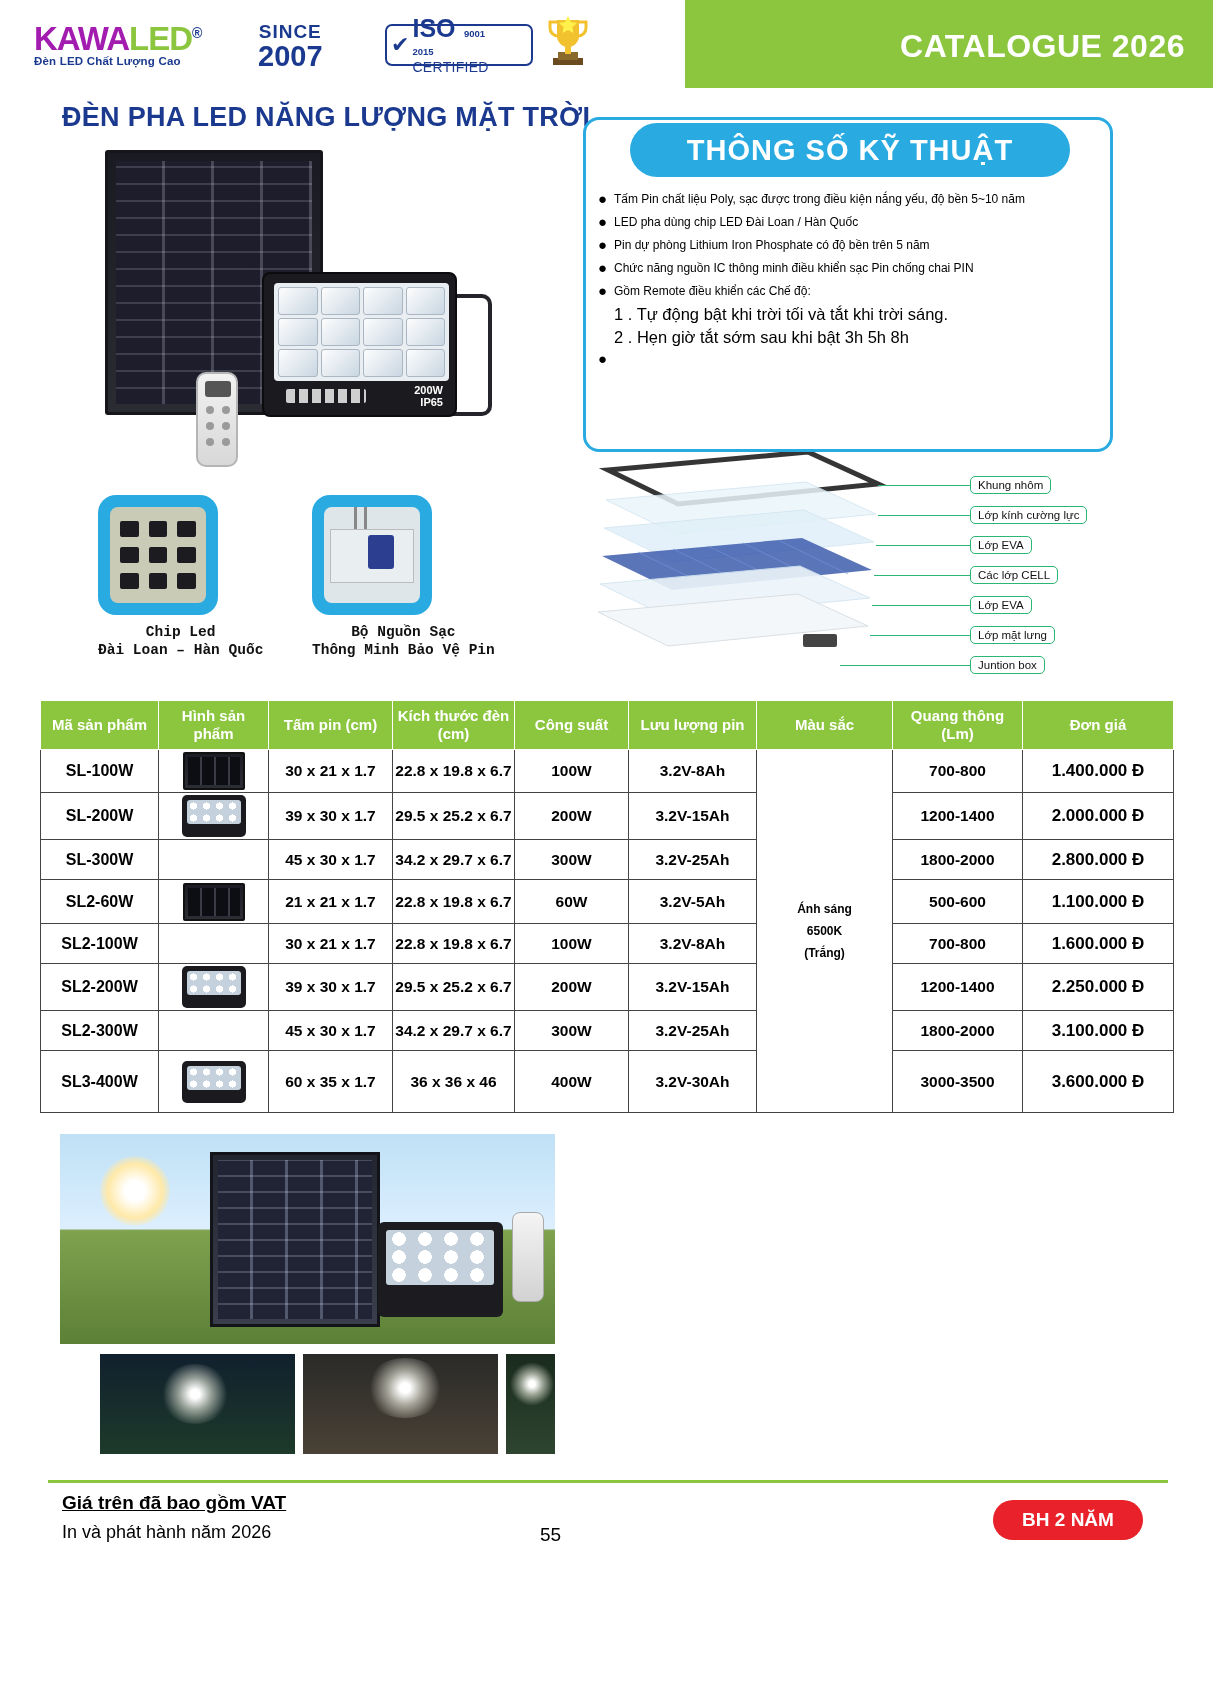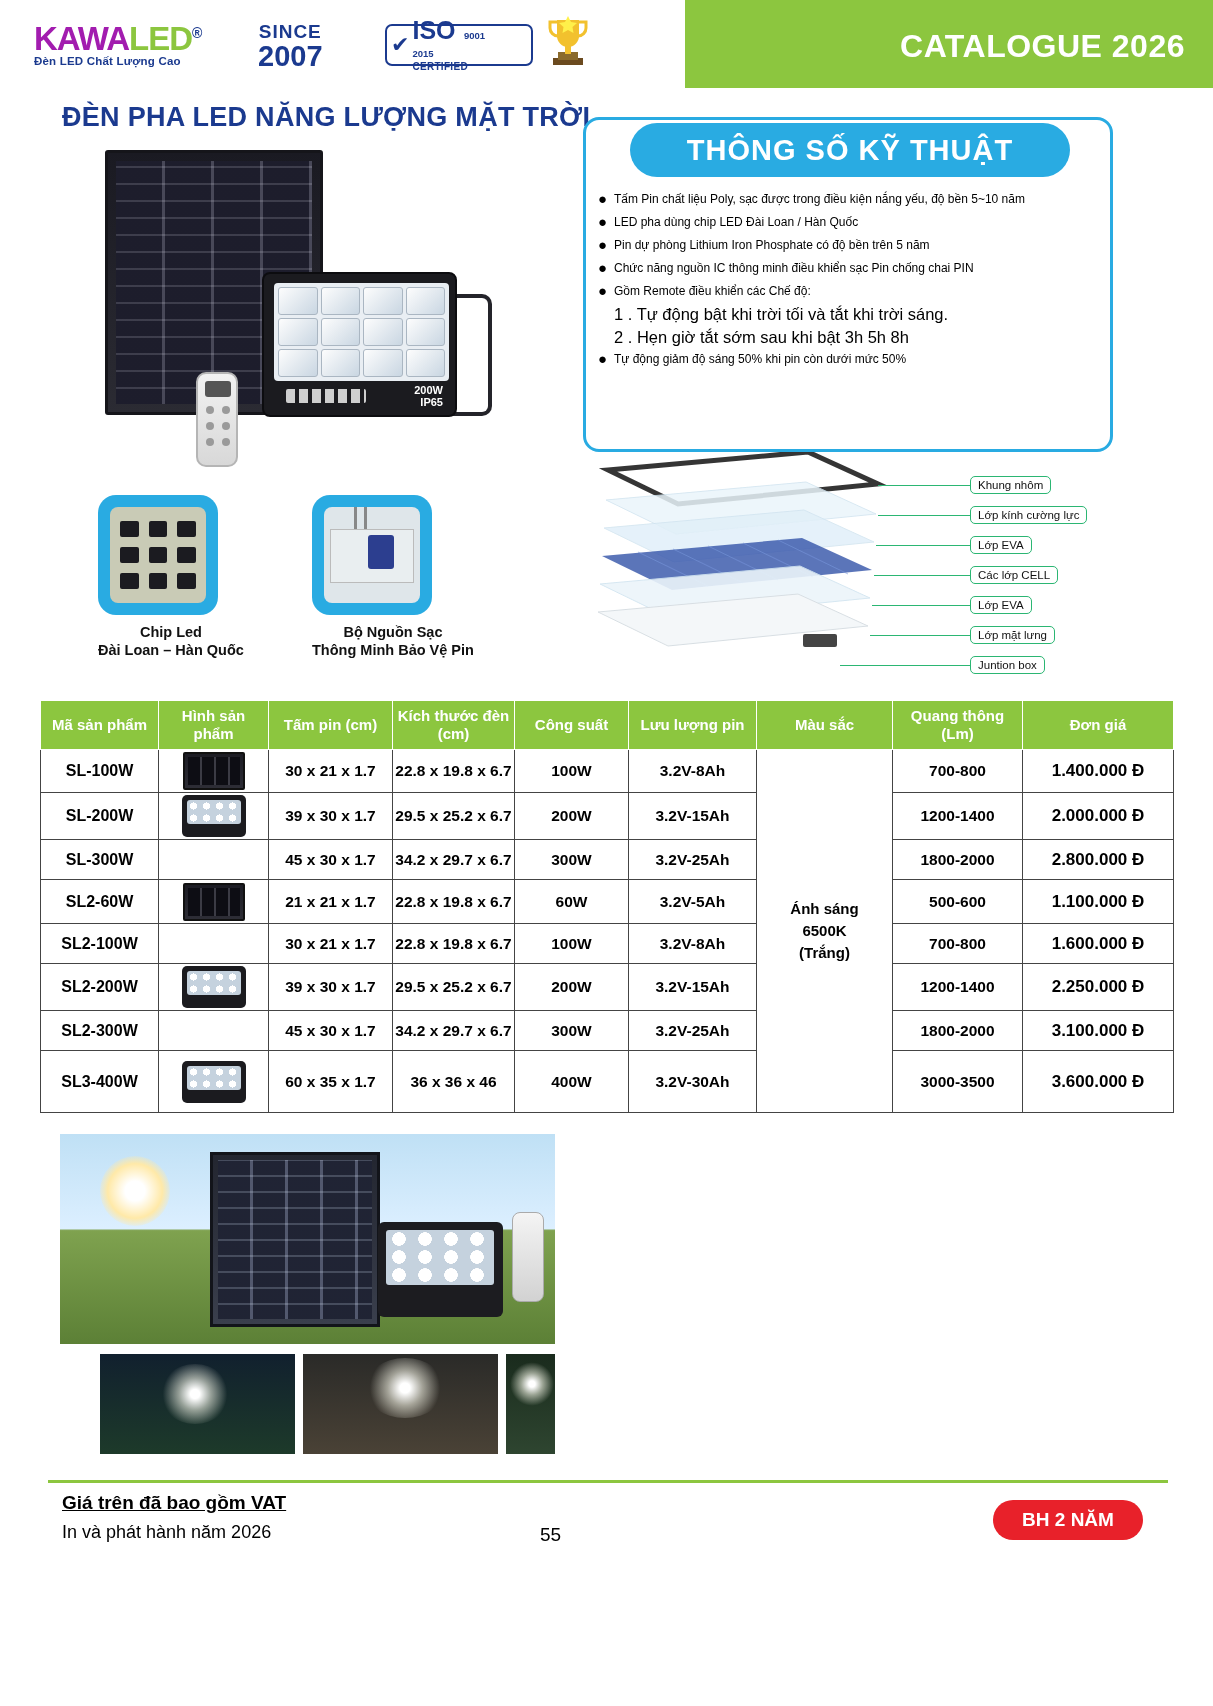--- a/index.html
+++ b/index.html
@@ -36,21 +36,21 @@
   .since { position:absolute; left:258px; top:21px; text-align:center; color:#1b3a8f; }
   .since-1 { font-size:19px; font-weight:bold; letter-spacing:1px;}
   .since-2 { font-size:29px; font-weight:bold; line-height:.95;text-align:center; }
   .iso {
     position:absolute; left:385px; top:24px; width:148px; height:42px;
     border:2px solid #1b3a8f; border-radius:7px; background:#fff;
     display:flex; align-items:center; padding-left:4px;
   }
   .iso-check { color:#1b3a8f; font-size:22px; margin-right:3px;}
   .iso-big { color:#1b3a8f; font-size:25px; font-weight:bold; line-height:1; }
-  .iso-cert { color:#1b3a8f; font-size:10px; font-weight:bold; letter-spacing:.3px;}
+  .iso-cert { color:#1b3a8f; font-size:14px; font-weight:normal; letter-spacing:.3px;}
   .iso-nums { font-size:9.5px; color:#1b3a8f; font-weight:bold; line-height:1.05; margin-left:4px; }
   .trophy { position:absolute; left:545px; top:14px; width:46px; height:62px; }
 
   
   .main-title {
     position:absolute; left:62px; top:102px;
     color:#1b3a8f; font-size:27px; font-weight:bold; letter-spacing:.3px;
   }
 
   
@@ -110,21 +110,21 @@
   }
   .remote {
     position:absolute; left:196px; top:372px; width:42px; height:95px;
     background:linear-gradient(180deg,#f2f2f2,#d8d8d8);
     border:2px solid #b5b5b5; border-radius:10px;
   }
   .remote-screen { position:absolute; left:7px; top:7px; width:26px; height:16px; background:#555; border-radius:3px;}
   .remote-btn { position:absolute; width:8px; height:8px; border-radius:50%; background:#9a9a9a;}
 
   
-  .feat { position:absolute; }
+  .feat { position:absolute;font-family:Liberation Mono, monospace; }
   .feat-box { width:120px; height:120px; background:#29abe2; border-radius:18px; position:relative; }
   .feat-inner { position:absolute; left:12px; top:12px; width:96px; height:96px; border-radius:8px; overflow:hidden;}
   .chip-inner { background:#c9cbb6; }
   .chip-grid { position:absolute; left:10px; top:14px; width:76px; height:68px;
     display:grid; grid-template-columns:repeat(3,1fr); grid-template-rows:repeat(3,1fr); gap:10px;}
   .chip-dot { background:#1b1b20; border-radius:2px;}
   .ps-inner { background:#dfe6ea; }
   .ps-board { position:absolute; left:6px; top:22px; width:84px; height:54px; background:#e9eef0; border:1px solid #bbb;}
   .ps-cap { position:absolute; left:44px; top:28px; width:26px; height:34px; background:#2c3e8f; border-radius:3px;}
   .ps-wire { position:absolute; width:3px; height:26px; background:#888; top:-2px;}
@@ -144,21 +144,21 @@
   table.spec-table th {
     background:#8cc63f; color:#ffffff; font-size:15px; font-weight:bold;
     border:1px solid #ffffff; padding:6px 2px; line-height:18px;
   }
   table.spec-table td {
     border:1px solid #444; text-align:center; font-size:15.5px; font-weight:bold;
     color:#000; padding:4px 2px; background:#fff;
   }
   table.spec-table td.code { font-size:16px; }
   table.spec-table td.price { font-size:17px; }
-  table.spec-table td.color-cell { font-size:15px; line-height:22px;margin-left:30px; }
+  table.spec-table td.color-cell { font-size:12px; line-height:22px;margin-left:30px; }
   .thumb-cell { padding:2px !important; height:40px; }
   .t-panel { width:62px; height:38px; margin:0 auto; background:linear-gradient(180deg,#1c1c24,#2d2d36);
     border:2px solid #111; border-radius:2px; position:relative; }
   .t-panel:after { content:""; position:absolute; left:3px; top:3px; right:3px; bottom:3px;
     background:repeating-linear-gradient(90deg,#0d0d14 0 12px,#3b3b45 12px 14px);}
   .t-light { width:64px; height:42px; margin:0 auto; background:#1b1b1f; border-radius:5px; position:relative;}
   .t-light:after{content:""; position:absolute; left:5px; top:5px; width:54px; height:24px; background:#e9eef3;
     border-radius:3px;
     background-image:radial-gradient(circle,#fff 40%,#c5d2de 41%);
     background-size:13px 12px;}
@@ -358,21 +358,20 @@
     <div class="spec-text">Chức năng nguồn IC thông minh điều khiển sạc Pin chống chai PIN</div>
     </div>
   <div class="spec-item">
       <div class="spec-dot">●</div>
     <div class="spec-text">Gồm Remote điều khiển các Chế độ:</div>
     </div>
   <div class="spec-sub">1 . Tự động bật khi trời tối và tắt khi trời sáng.</div>
   <div class="spec-sub">2 . Hẹn giờ tắt sớm sau khi bật 3h 5h 8h</div>
   <div class="spec-item">
       <div class="spec-dot">●</div>
-    <div class="spec-text">Tự động giảm độ sáng 50% khi pin còn dưới mức 50%</div>
     </div>
 </div>
 
 <div class="exploded">
   <svg width="540" height="230" viewBox="0 0 540 230" style="position:absolute;left:0;top:0">
     <g opacity="0.95">
       <polygon points="30,18 230,0 300,32 100,52" fill="none" stroke="#2b2b2b" stroke-width="5"></polygon>
       <polygon points="28,48 228,30 298,62 98,82" fill="#e9f4fb" stroke="#cfe3ef" stroke-width="1" opacity=".85"></polygon>
       <polygon points="26,76 226,58 296,90 96,110" fill="#dfeef8" stroke="#cfe3ef" stroke-width="1" opacity=".85"></polygon>
       <polygon points="24,104 224,86 294,118 94,138" fill="#2d4ea6" opacity=".82"></polygon>

